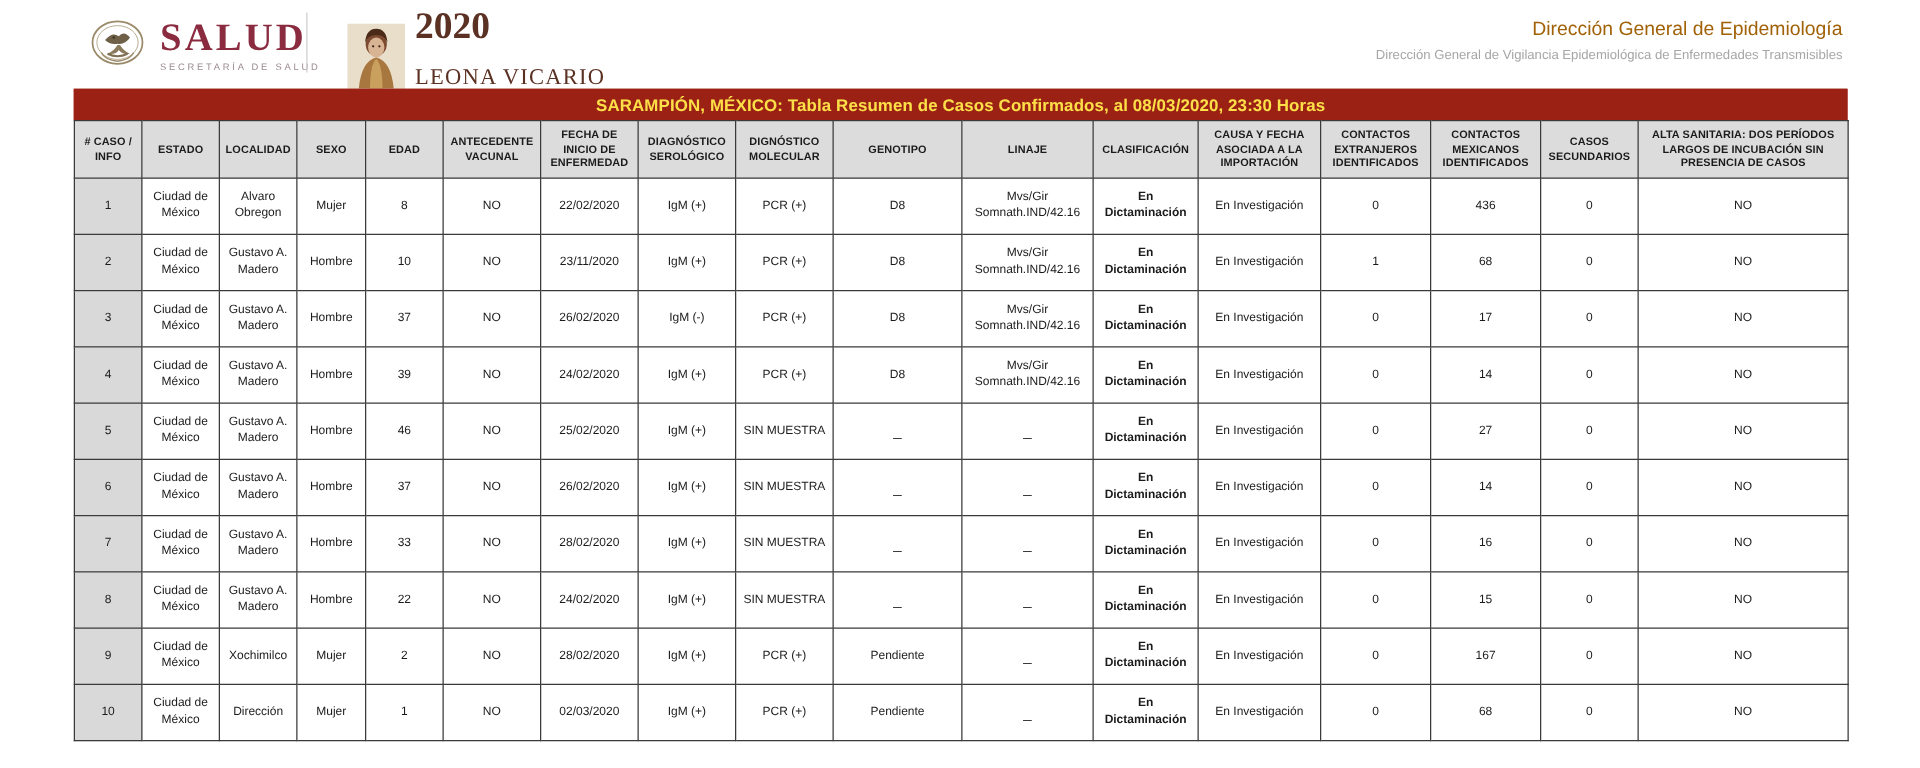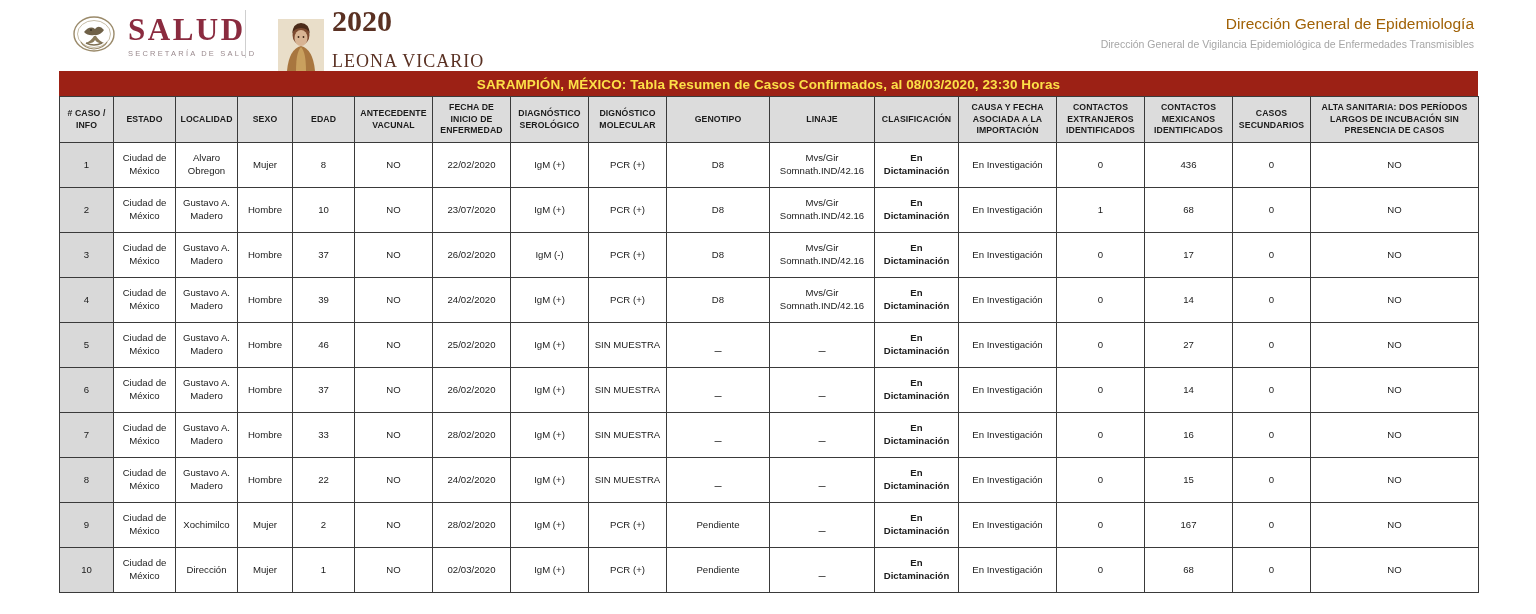--- a/index.html
+++ b/index.html
@@ -222,21 +222,21 @@
             <td>0</td>
             <td>NO</td>
           </tr>
           <tr>
             <td class="caseno">2</td>
             <td>Ciudad de México</td>
             <td>Gustavo A. Madero</td>
             <td>Hombre</td>
             <td>10</td>
             <td>NO</td>
-            <td>23/07/2020</td>
+            <td>23/11/2020</td>
             <td>IgM (+)</td>
             <td>PCR (+)</td>
             <td>D8</td>
             <td>Mvs/Gir Somnath.IND/42.16</td>
             <td class="clasif">En Dictaminación</td>
             <td>En Investigación</td>
             <td>1</td>
             <td>68</td>
             <td>0</td>
             <td>NO</td>

